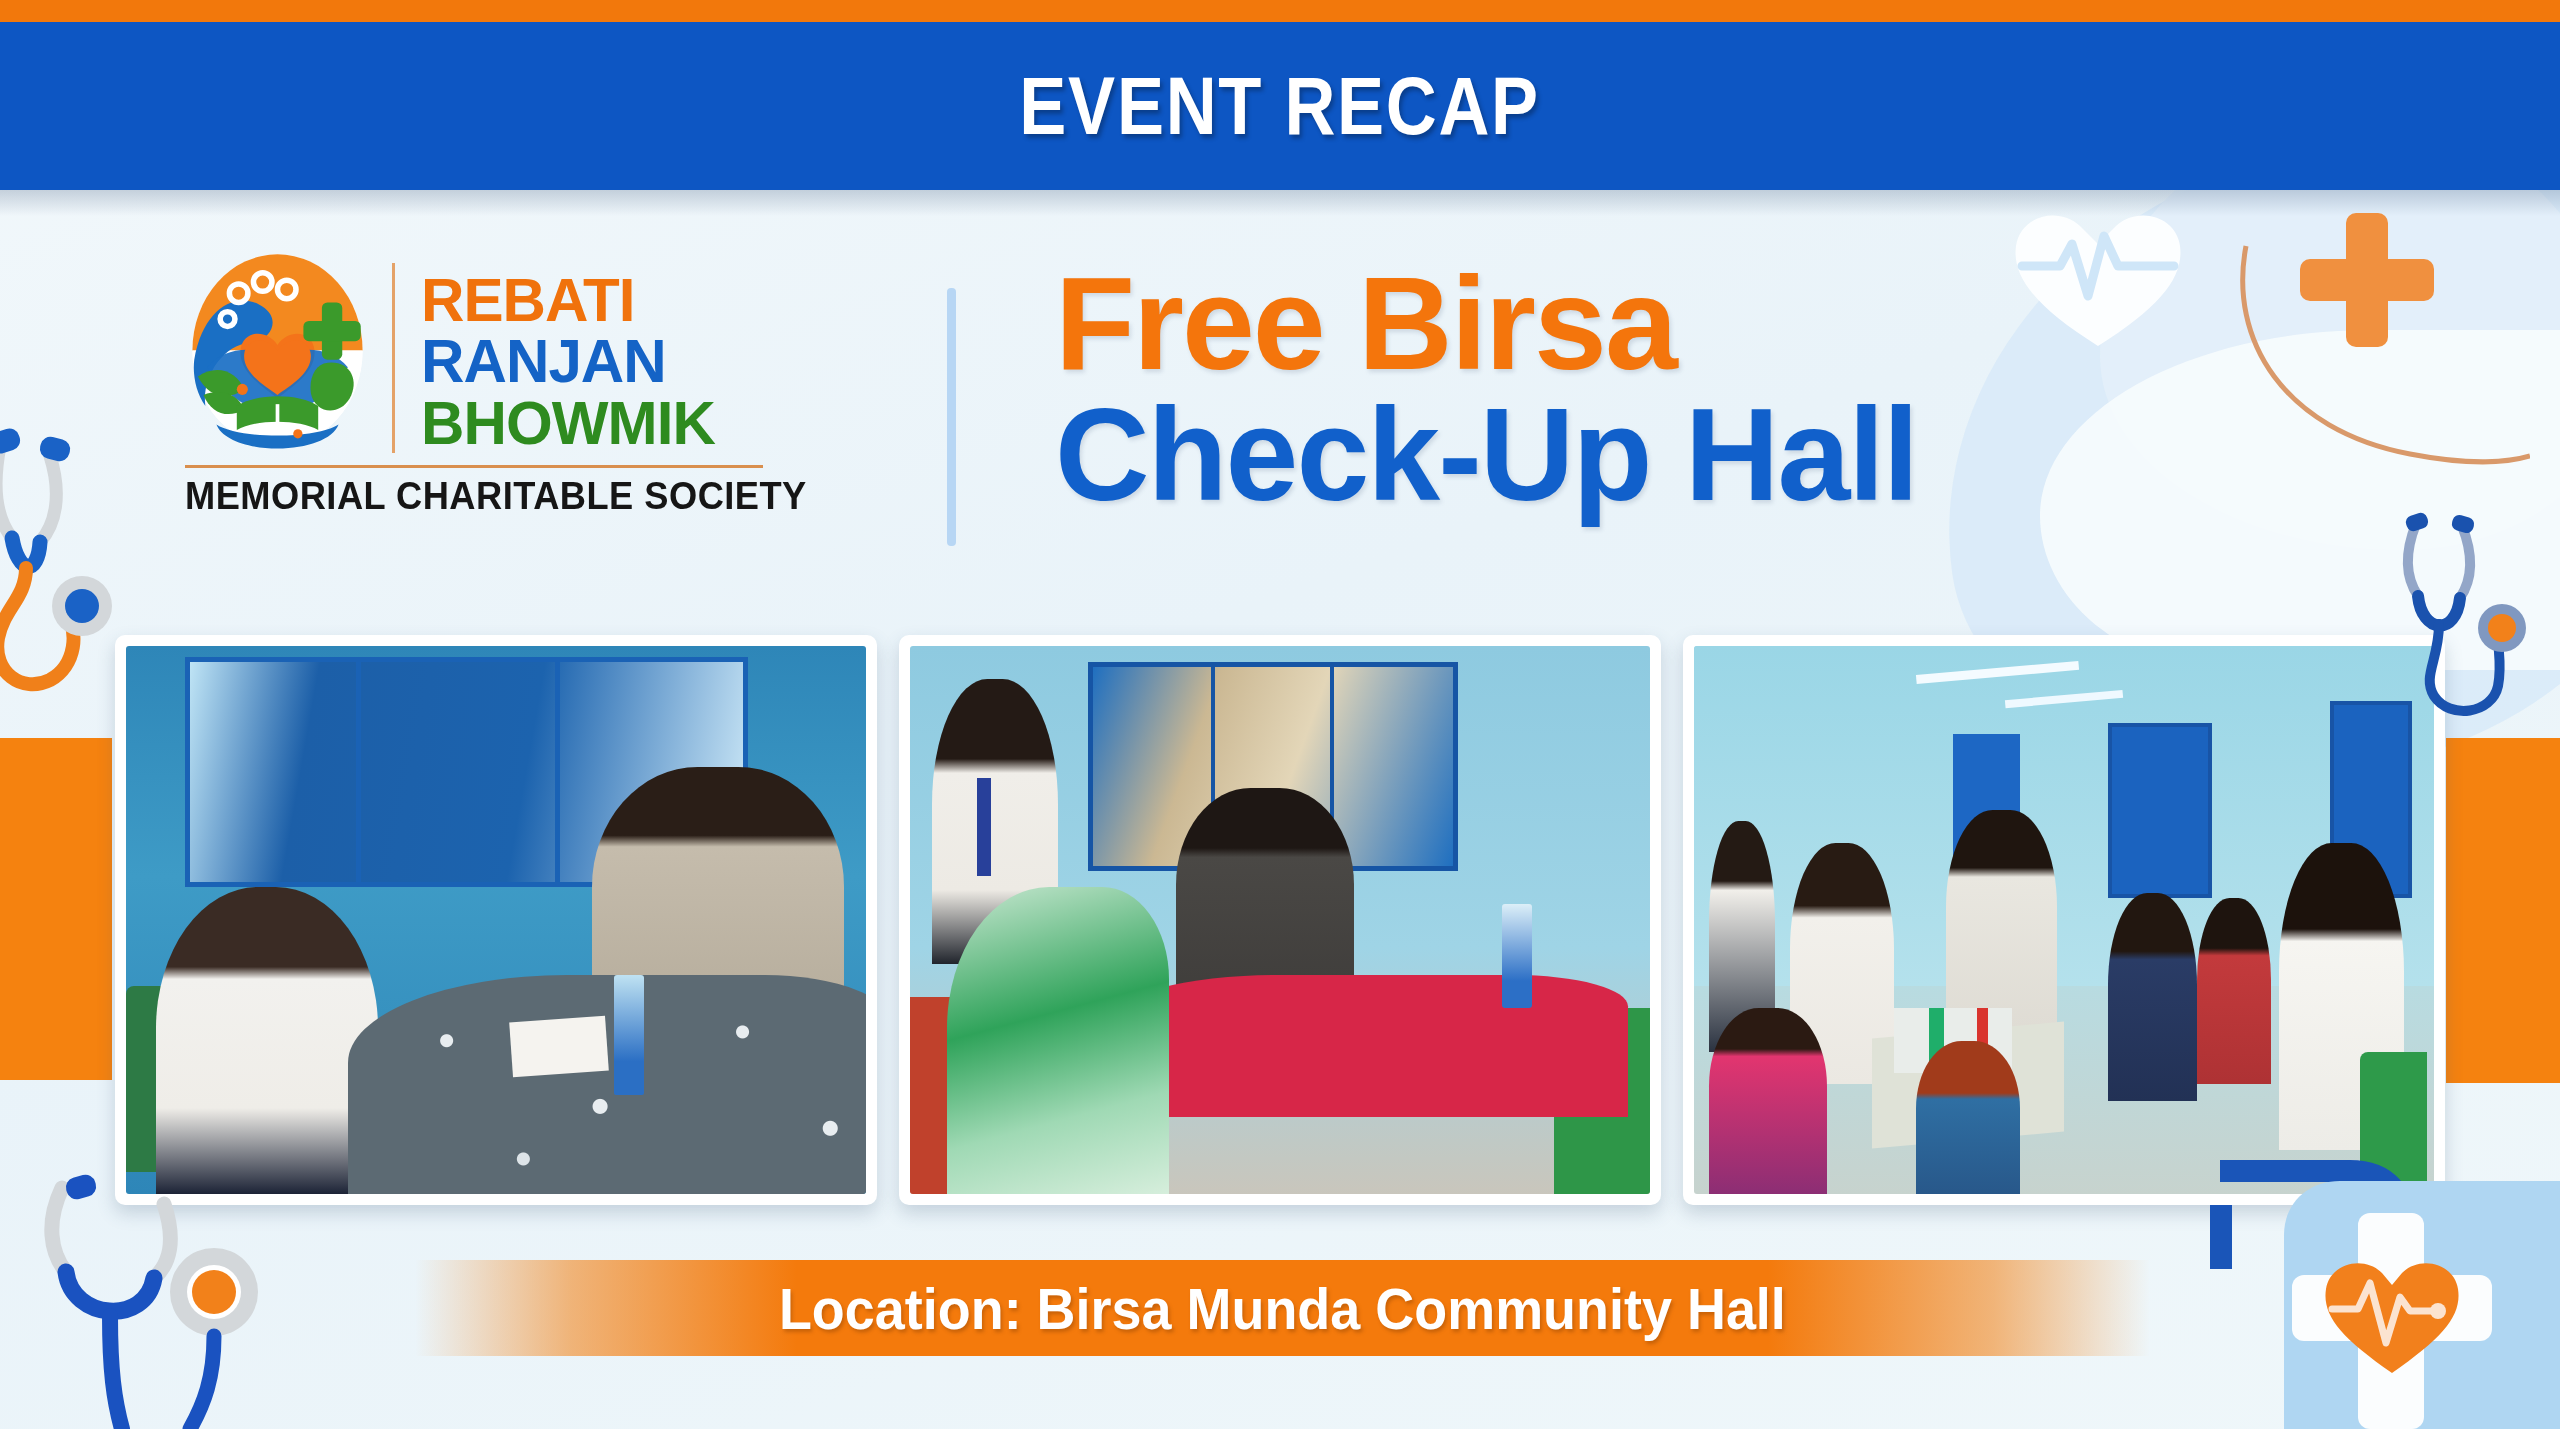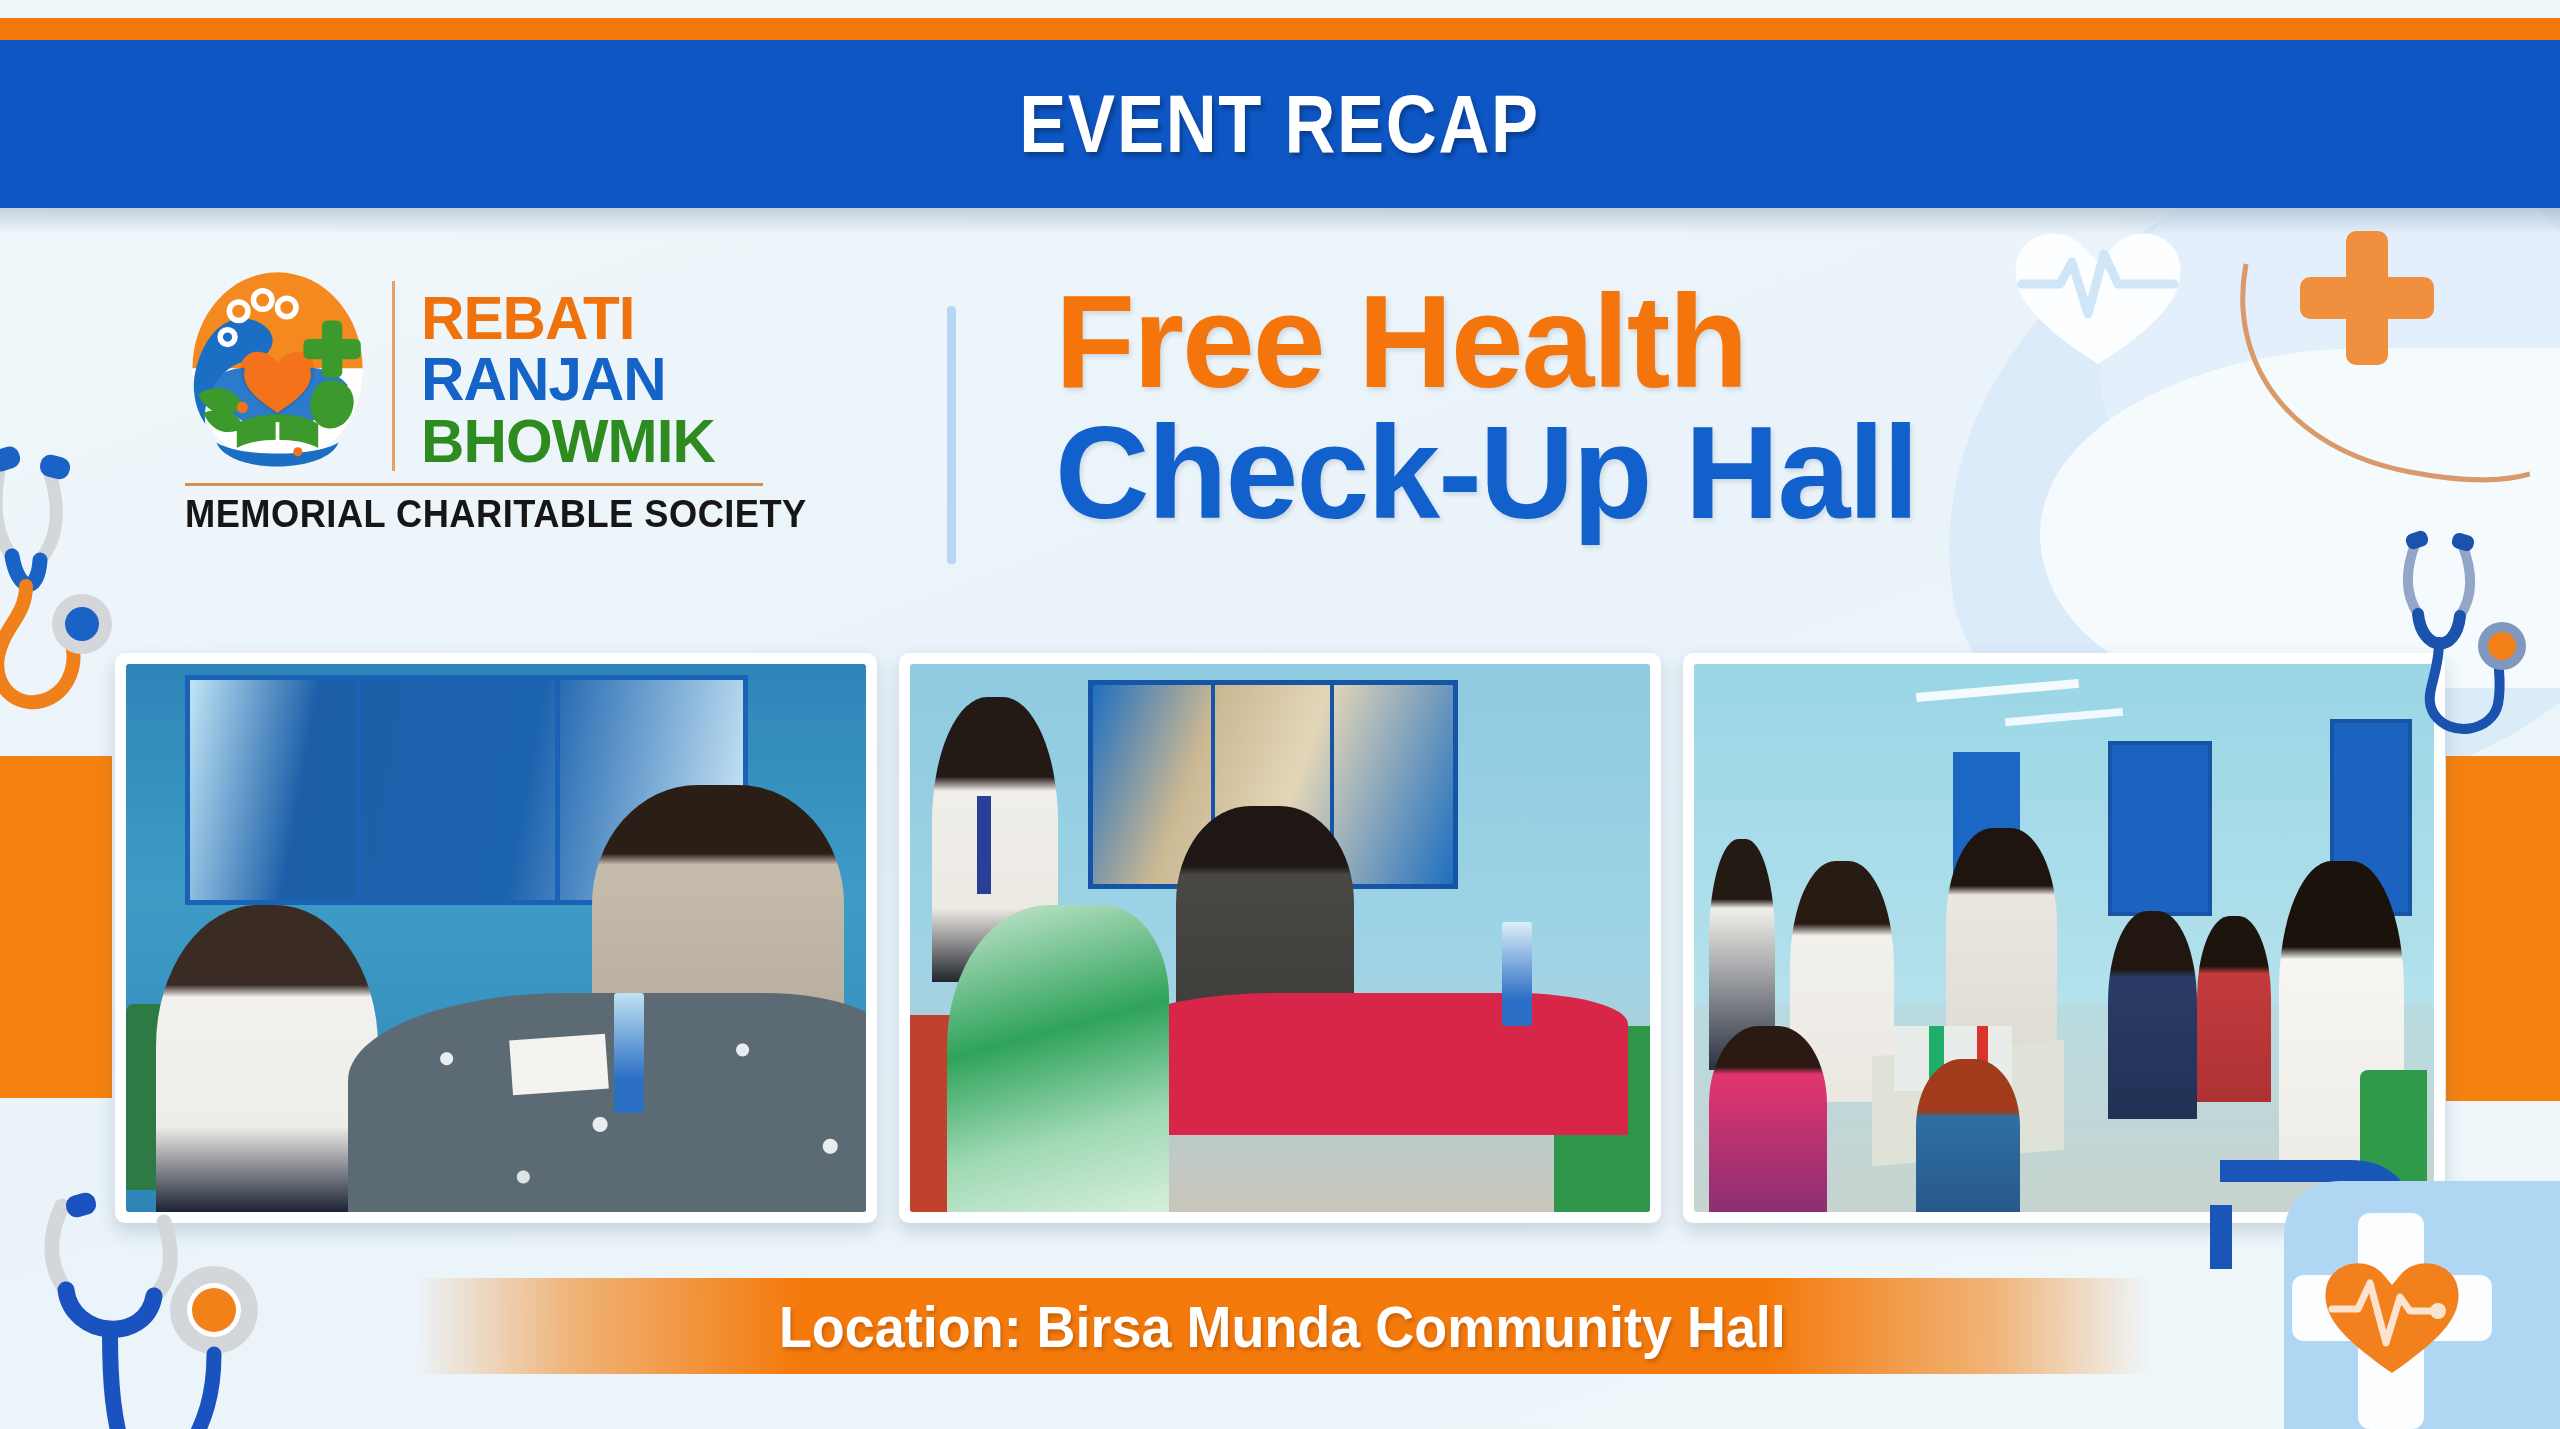--- a/index.html
+++ b/index.html
@@ -5,21 +5,21 @@
   * { margin:0; padding:0; box-sizing:border-box; }
   html,body { width:2560px; height:1429px; }
   body {
     font-family:"Liberation Sans", sans-serif;
     background:#EEF6FA;
     overflow:hidden;
     position:relative;
   }
 
   
-  .poster { position:absolute; inset:0; background:linear-gradient(160deg,#F2F8FB 0%, #E9F3F9 45%, #EFF7FA 100%); overflow:hidden;margin-top:18px; }
+  .poster { position:absolute; inset:0; background:linear-gradient(160deg,#F2F8FB 0%, #E9F3F9 45%, #EFF7FA 100%); overflow:hidden; }
 
   .bg-blob-right {
     position:absolute; right:-140px; top:150px; width:760px; height:620px;
     background:#D6E8F8; opacity:.75;
     border-radius:58% 42% 50% 50% / 60% 45% 55% 40%;
     transform:rotate(-8deg);
   }
   .bg-blob-right2 {
     position:absolute; right:-60px; top:120px; width:520px; height:430px;
     background:#E3EFFA; opacity:.9;
@@ -250,21 +250,21 @@
         <div class="logo-line lw-2">RANJAN</div>
         <div class="logo-line lw-3">BHOWMIK</div>
       </div>
     </div>
     <div class="logo-underline"></div>
     <div class="logo-sub">MEMORIAL CHARITABLE SOCIETY</div>
   </div>
 
   <div class="title-divider"></div>
   <div class="main-title">
-    <div class="mt-line mt-1">Free Health</div>
+    <div class="mt-line mt-1">Free Birsa</div>
     <div class="mt-line mt-2">Check-Up Hall</div>
   </div>
 
   <div class="photos">
 
     <div class="photo-card">
       <div class="photo ph1">
         <div class="win"></div>
         <div class="chair"></div>
         <div class="person-l"></div>

